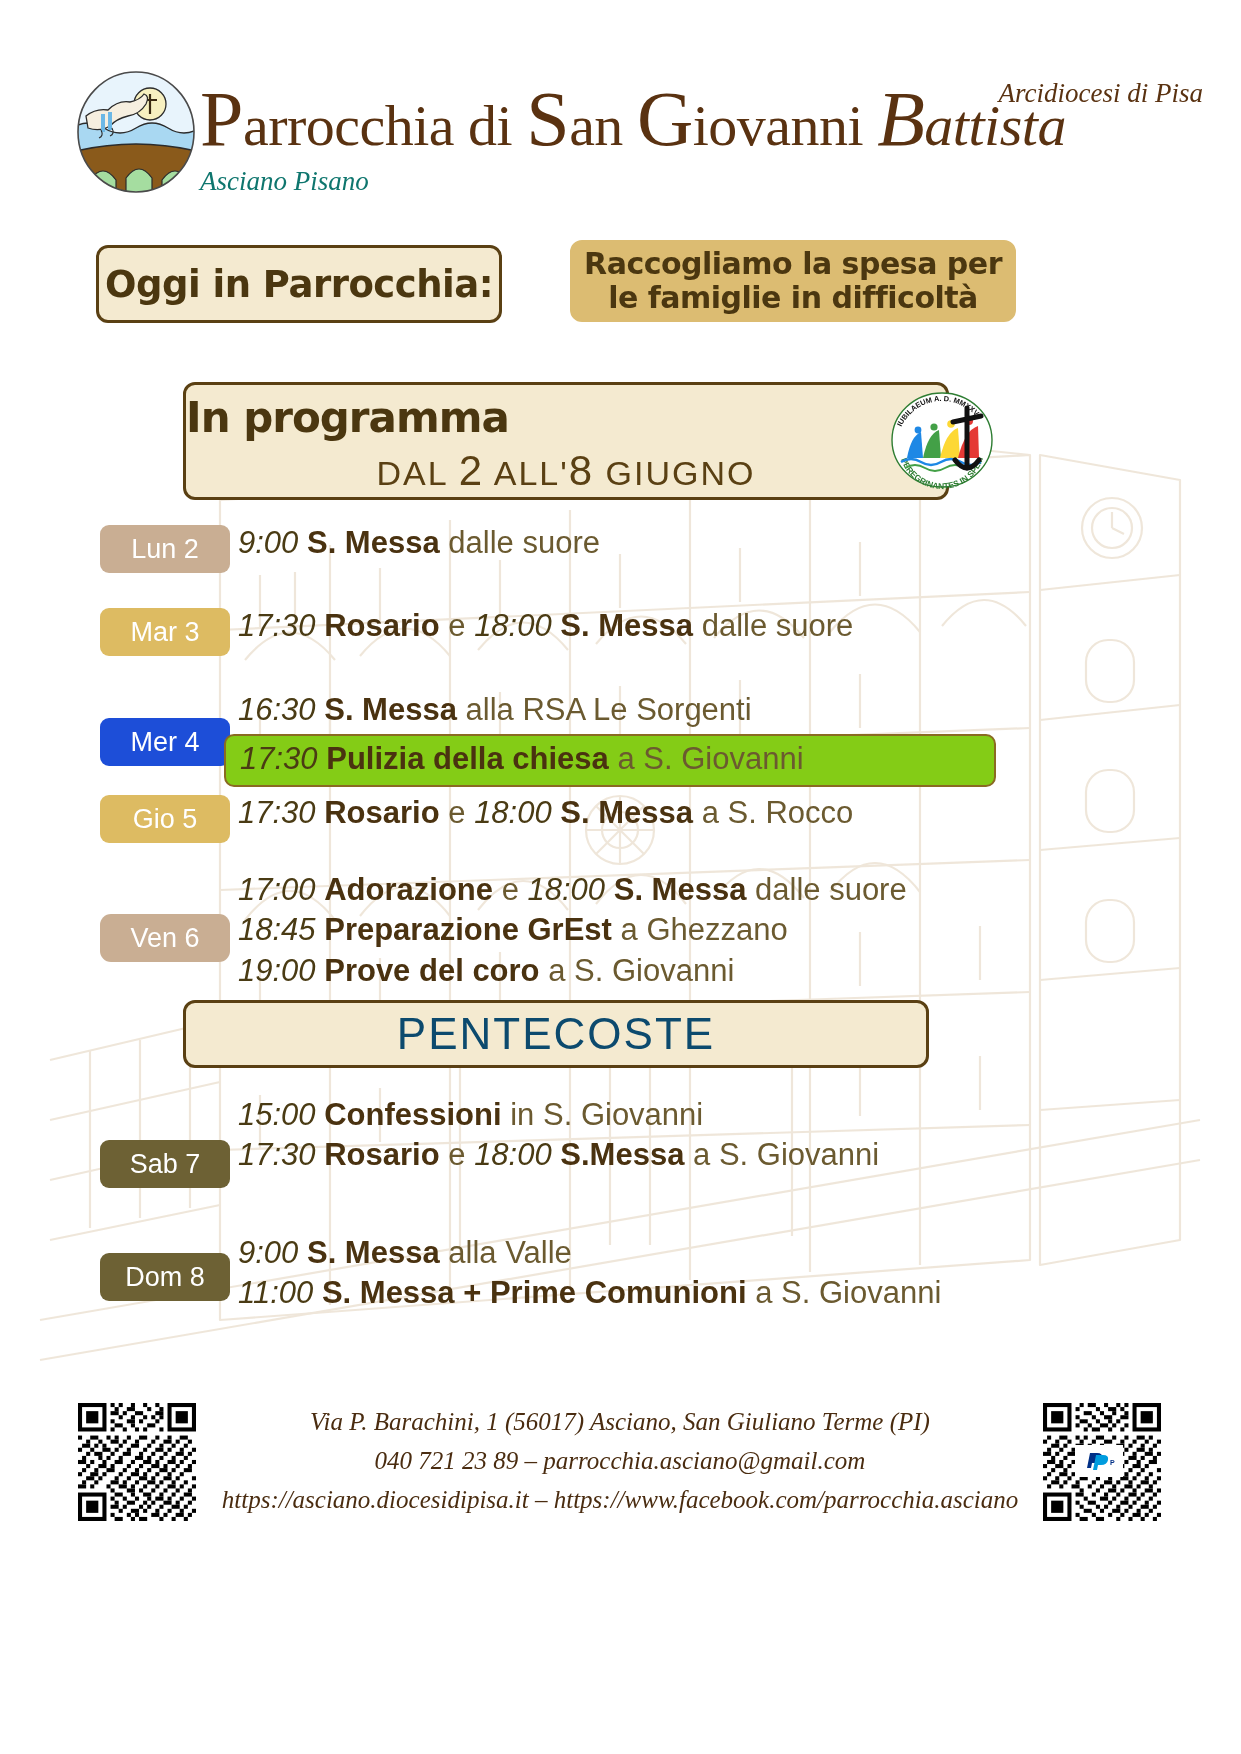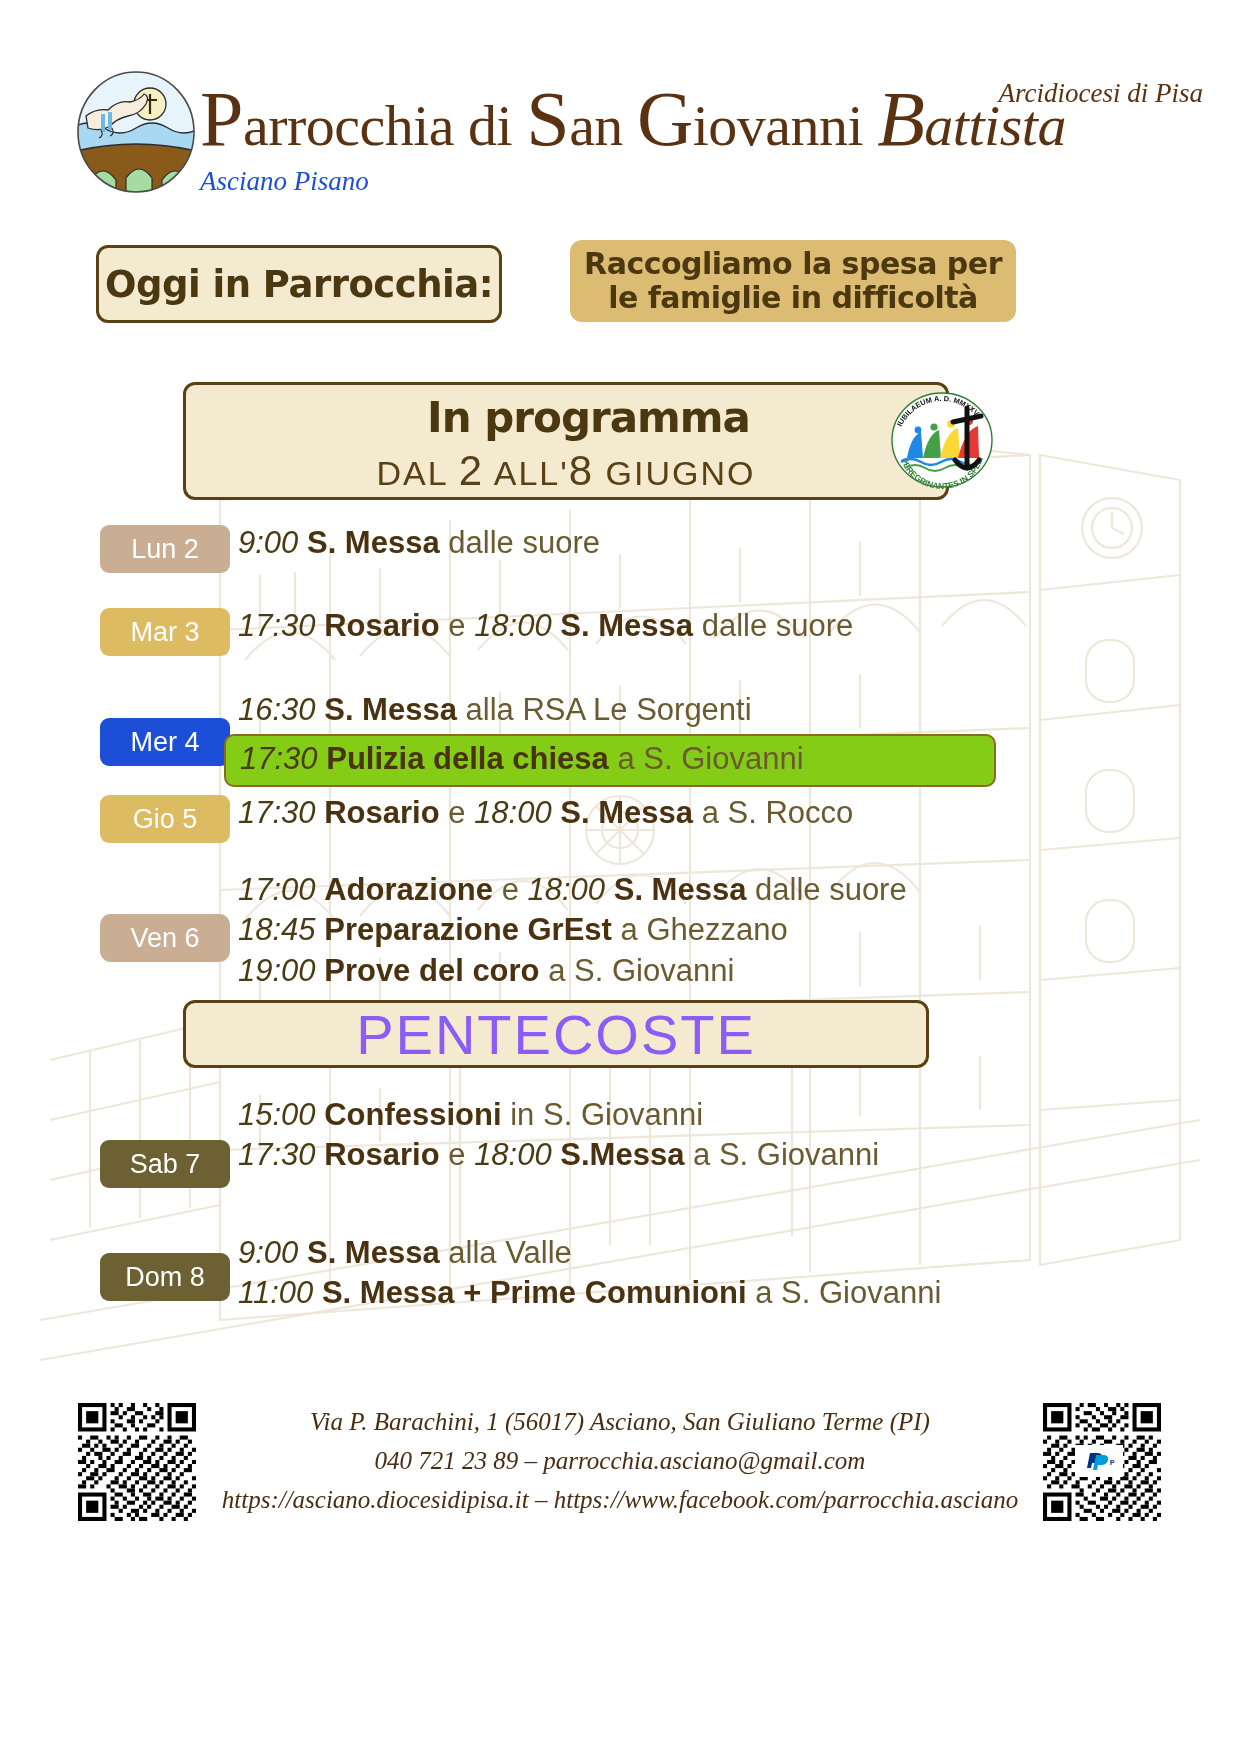--- a/index.html
+++ b/index.html
@@ -41,21 +41,21 @@
     letter-spacing: -0.5px;
     white-space: nowrap;
   }
   #parish-title .cap { font-size: 78px; line-height: 0; }
   #parish-title .bat { font-style: italic; }
   #parish-sub {
     position: absolute; left: 200px; top: 166px;
     font-family: "Liberation Serif", serif;
     font-style: italic;
     font-size: 27px;
-    color: #1d4ed8;
+    color: #0f766e;
   }
   #diocese {
     position: absolute; right: 38px; top: 78px;
     font-family: "Liberation Serif", serif;
     font-style: italic;
     font-size: 27px;
     color: #5a3211;
   }
 
   
@@ -90,27 +90,25 @@
   #prog-banner {
     position: absolute; left: 183px; top: 382px;
     width: 760px; height: 112px;
     background: #f4ead0;
     border: 3px solid #5a4013;
     border-radius: 12px;
     z-index: 3;
   }
   #prog-title {
     position: absolute; left: 0; right: 0; top: 8px;
-    text-align: center;
     font-family: "DejaVu Sans", sans-serif;
     font-weight: bold;
     font-size: 42px;
     color: #4b3710;
     letter-spacing: -1px;
-    padding-left: 45px;
   }
   #prog-range {
     position: absolute; left: 0; right: 0; top: 62px;
     text-align: center;
     font-family: "Liberation Sans", sans-serif;
     font-weight: 300;
     font-size: 34px;
     color: #5a4013;
     letter-spacing: 2px;
   }
@@ -158,23 +156,23 @@
   
   #pentecoste {
     position: absolute; left: 183px;
     width: 740px; height: 62px;
     background: #f4ead0;
     border: 3px solid #5a4013;
     border-radius: 12px;
     display: flex; align-items: center; justify-content: center;
     font-family: "Liberation Sans", sans-serif;
     font-weight: 300;
-    font-size: 56px;
+    font-size: 44px;
     letter-spacing: 2px;
-    color: #8b5cf6;
+    color: #0c4a6e;
   }
 
   
   #footer { position: absolute; left: 0; top: 1395px; width: 1241px; height: 200px; z-index: 3; }
   #footer-text {
     position: absolute; left: 200px; top: 8px; width: 840px;
     text-align: center;
     font-family: "Liberation Serif", serif;
     font-style: italic;
     font-size: 25px;

